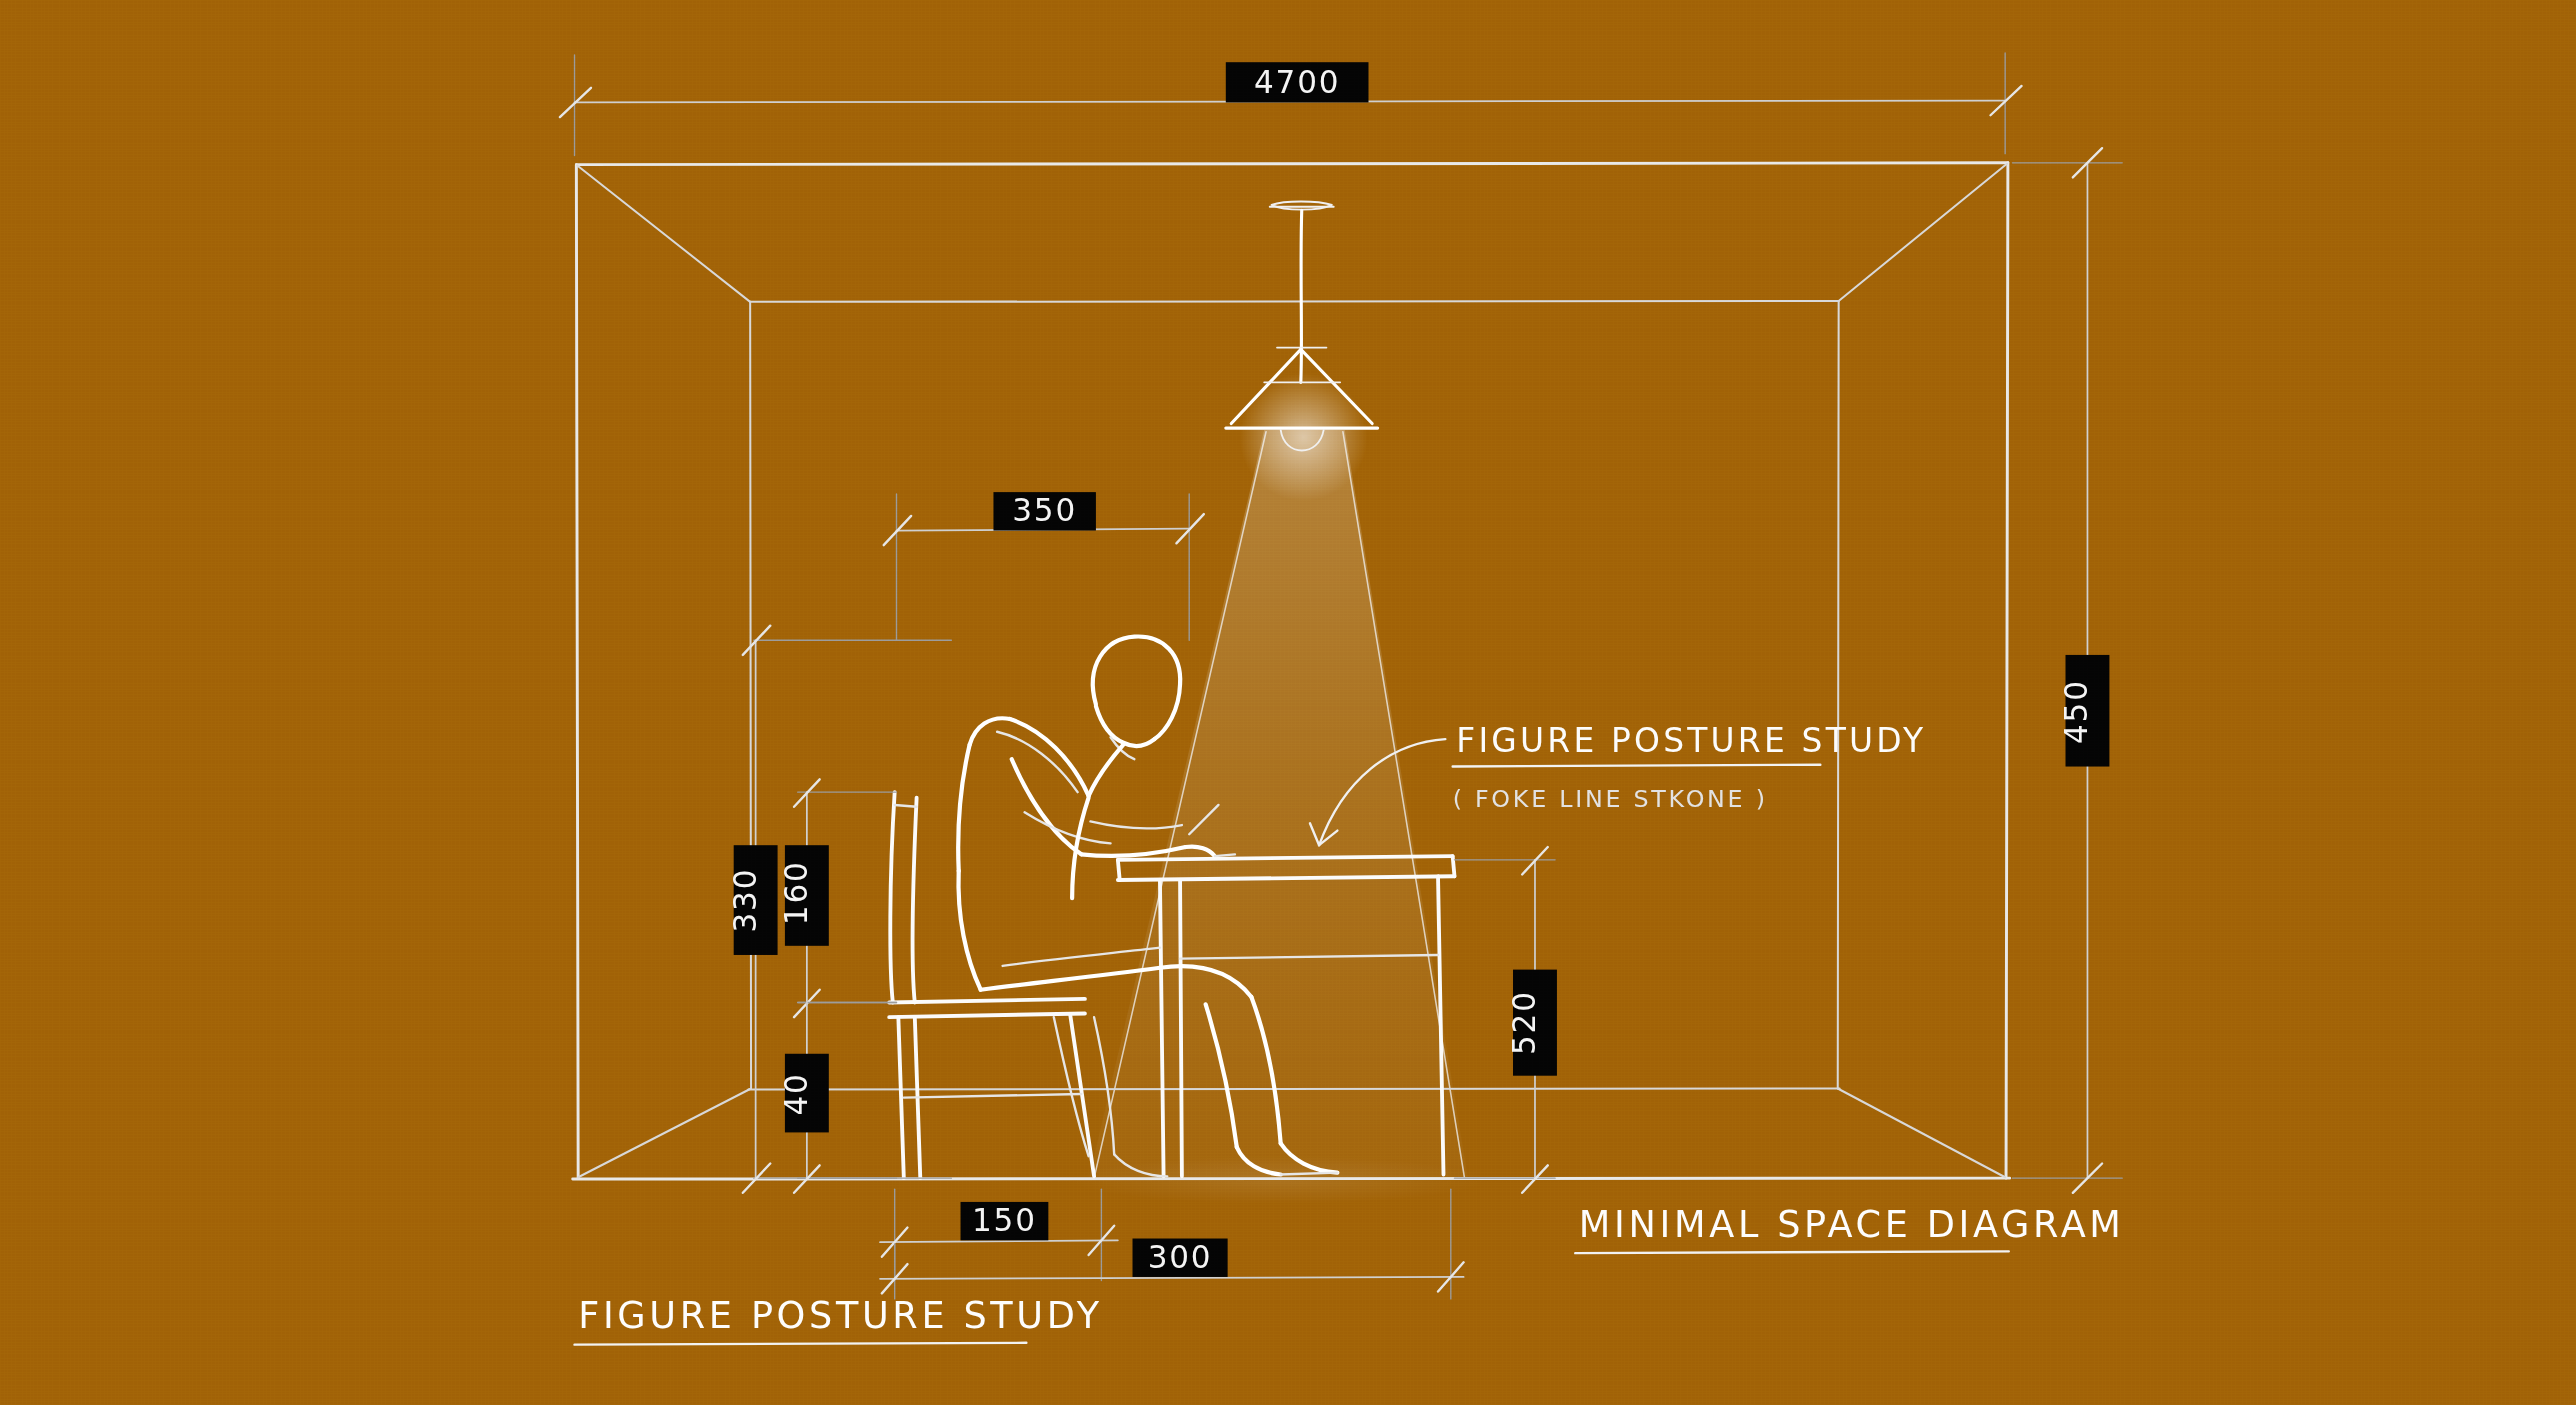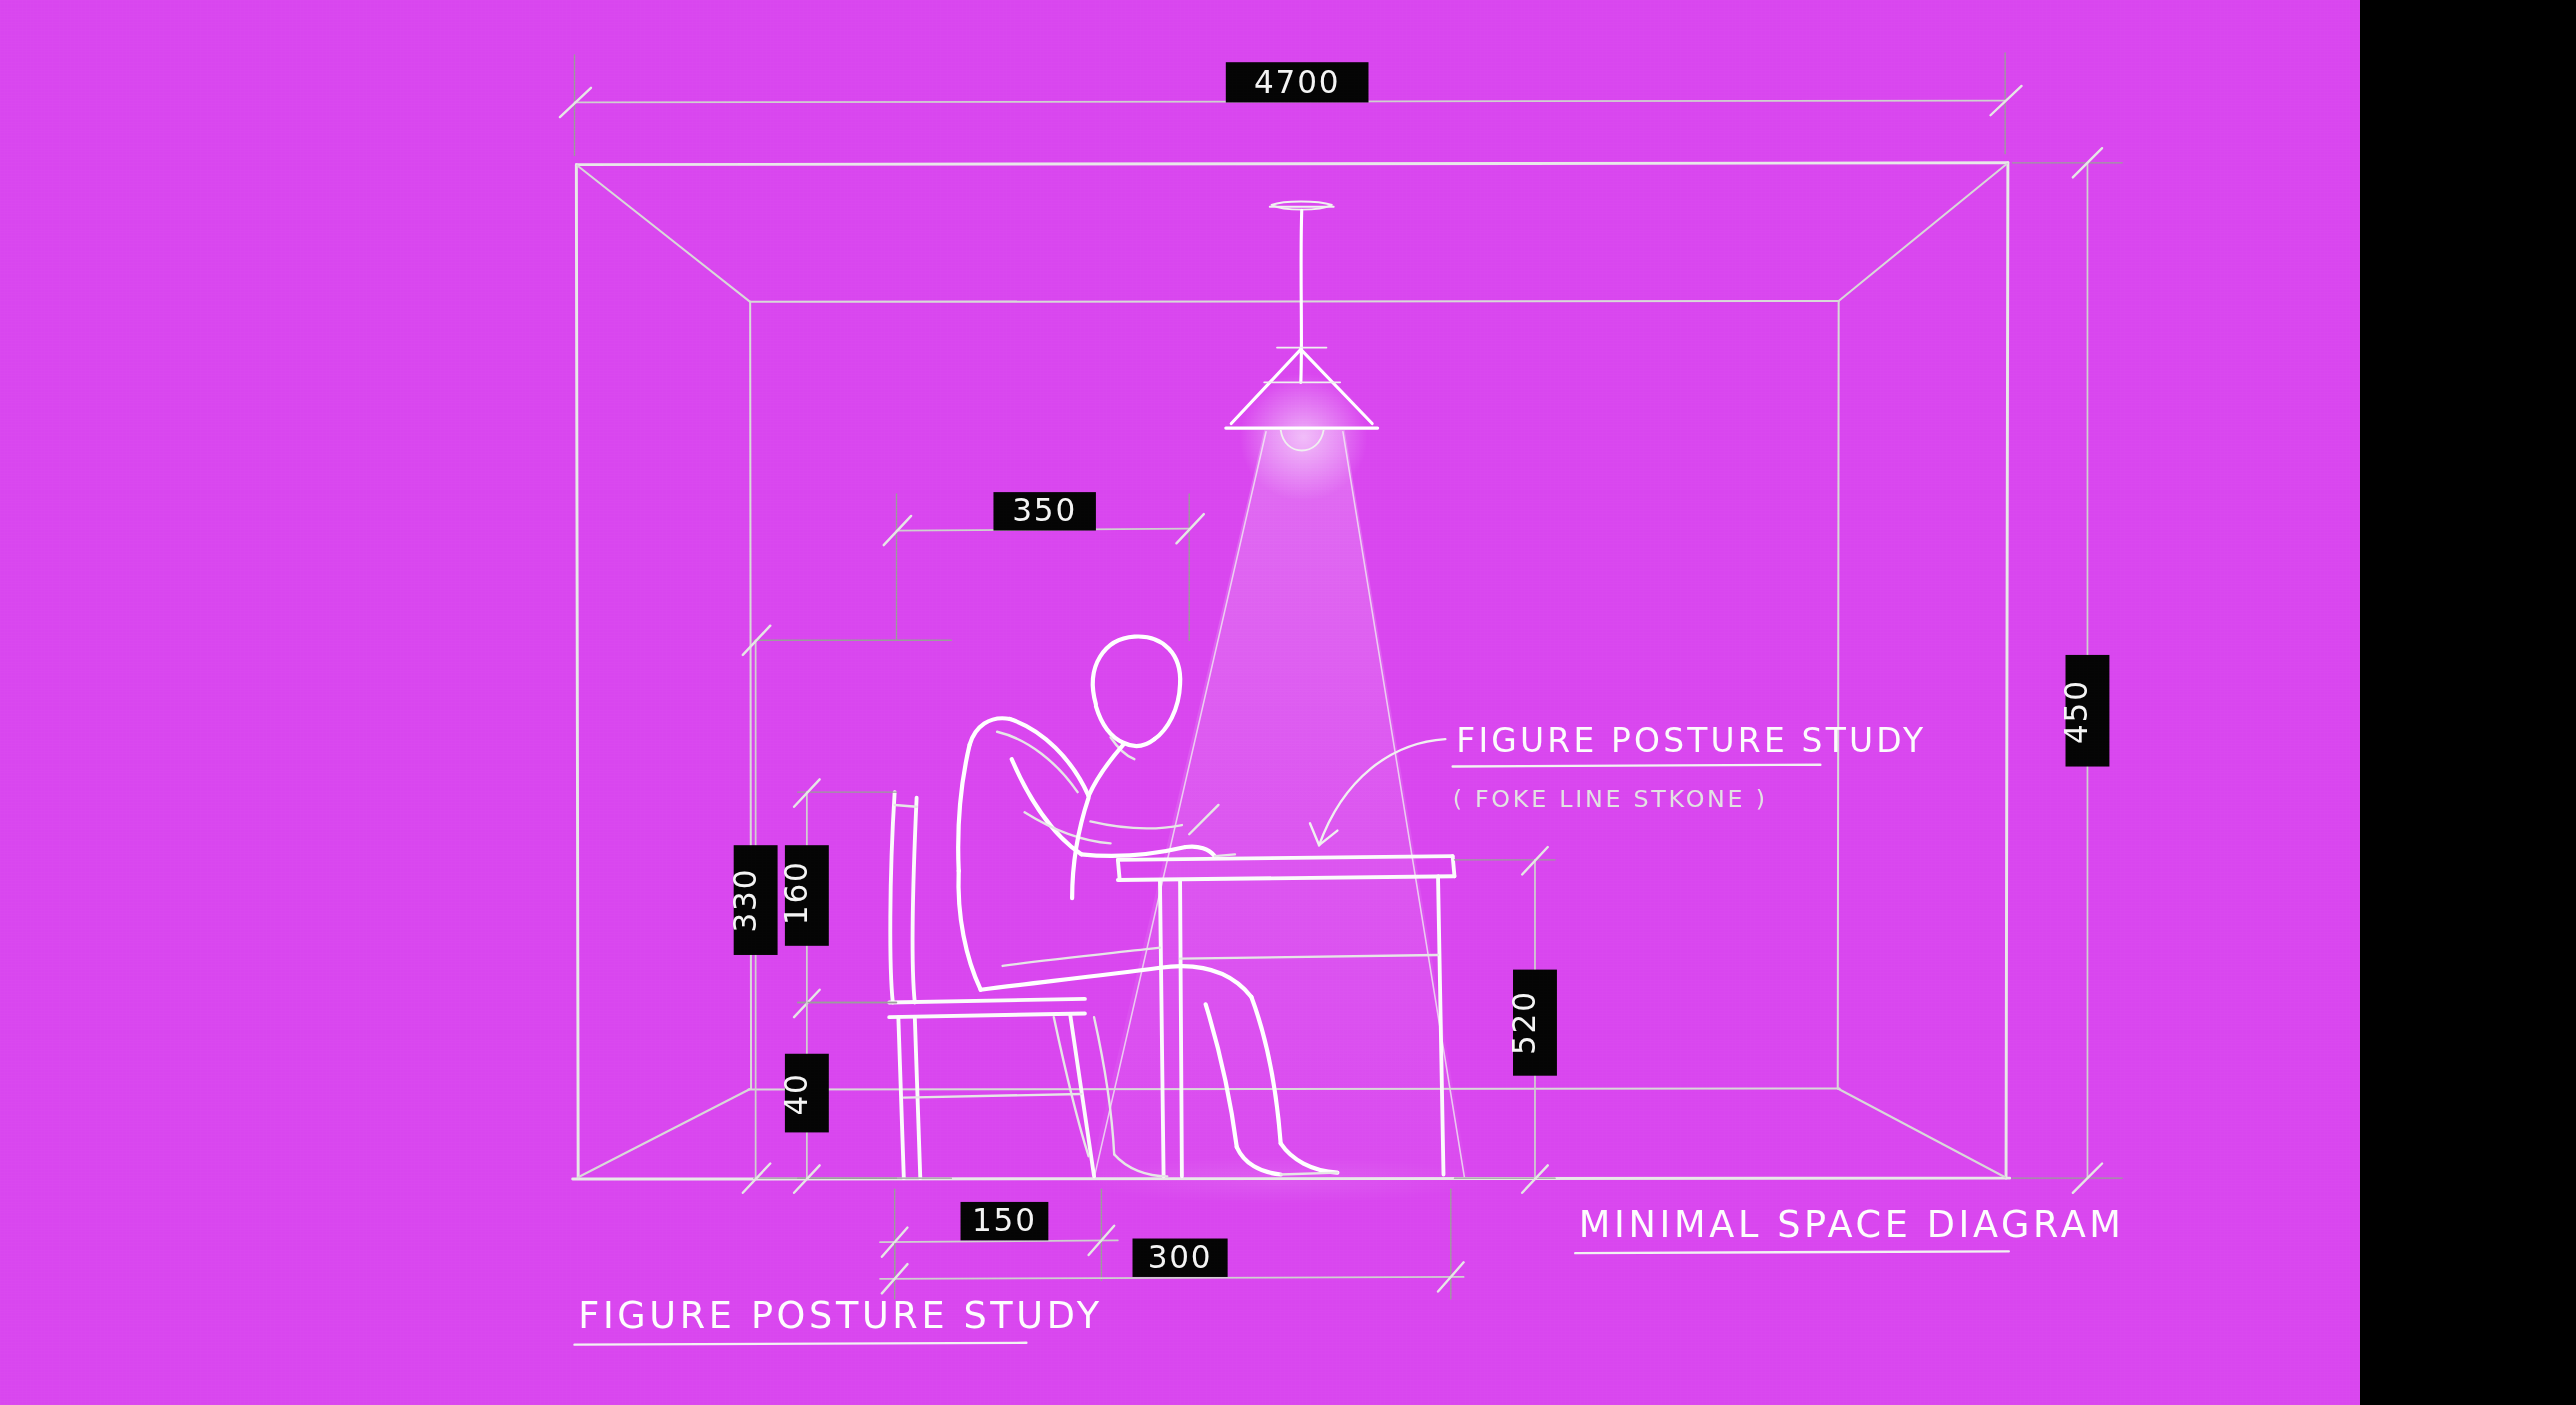--- a/index.html
+++ b/index.html
@@ -8,23 +8,23 @@
     background: #000;
   }
   body {
     width: 2576px;
     height: 1405px;
     overflow: hidden;
     font-family: "DejaVu Sans", sans-serif;
   }
   #stage {
     position: relative;
-    width: 2360px;
+    width: 2576px;
     height: 1405px;
-    background: #d946ef;
+    background: #a16207;
   }
   #stage svg {
     position: absolute;
     inset: 0;
     display: block;
   }
   .ink {
     fill: none;
     stroke: #f2f2f2;
     stroke-linecap: round;

